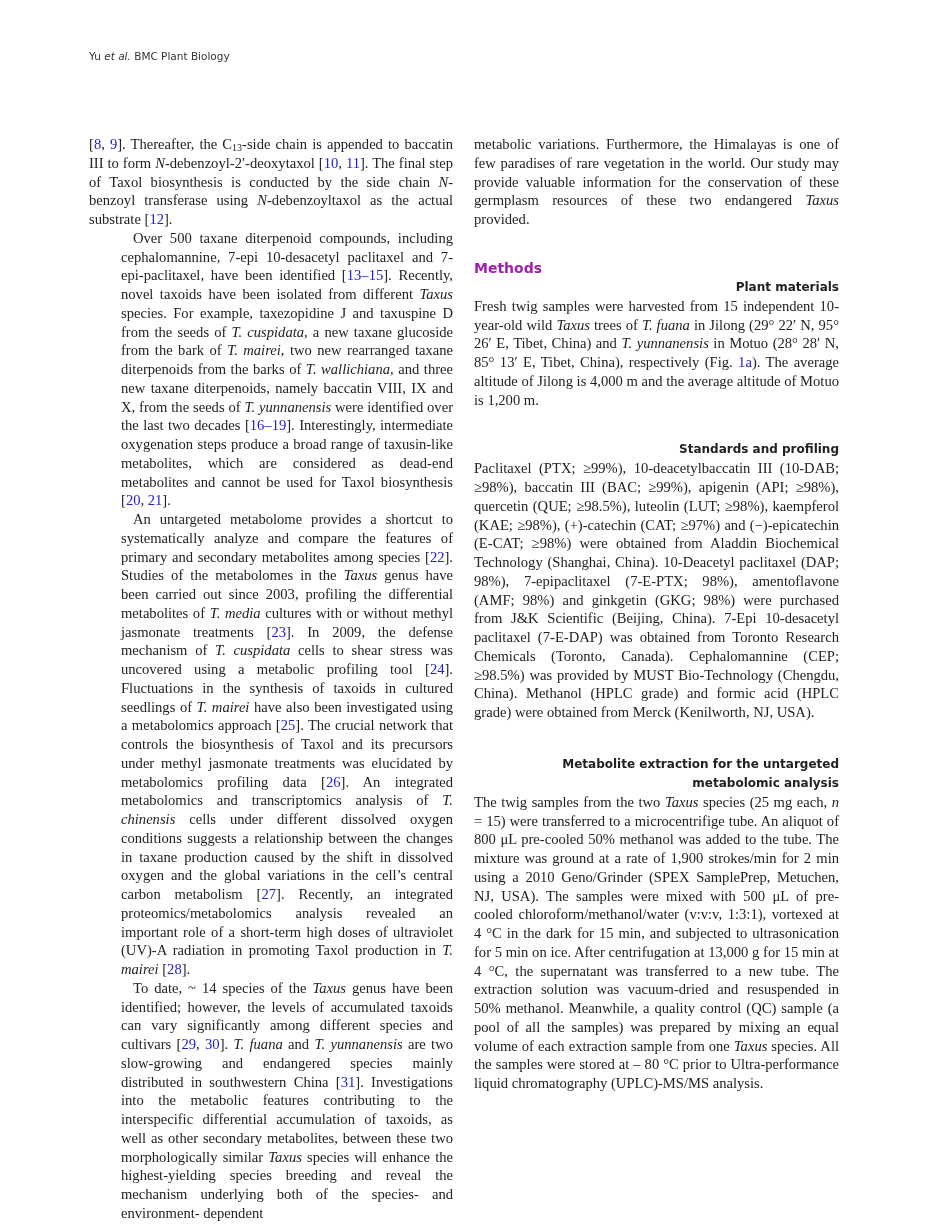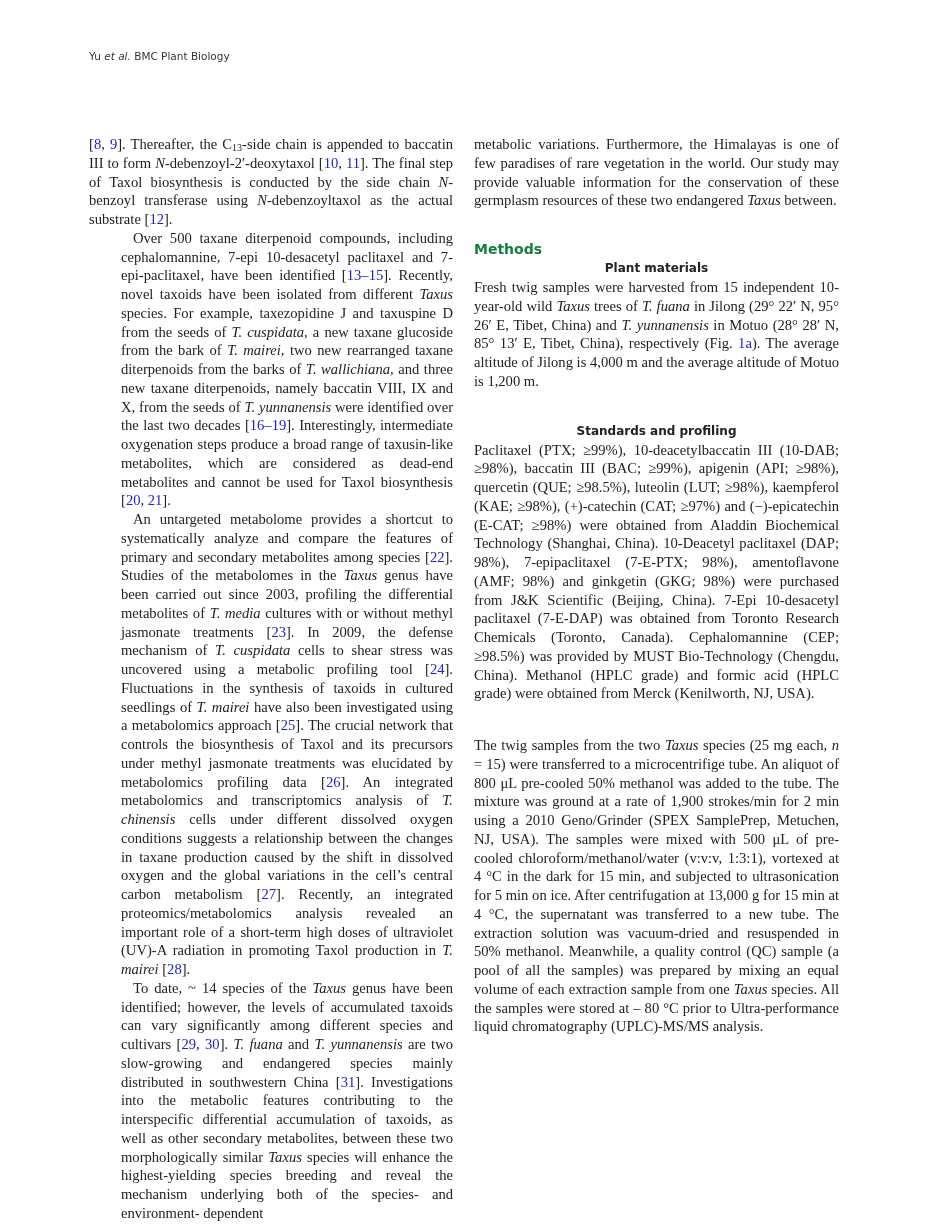--- a/index.html
+++ b/index.html
@@ -17,25 +17,25 @@
   }
   .col-left { left: 89px; width: 364px; }
   .col-right { left: 474px; width: 365px; }
   .col p { margin: 0; text-indent: 0; }
   .col p.ind { text-indent: 12px; margin-left: 32px; }
   .col i { font-style: italic; }
   a.ref { color: #2020d0; text-decoration: none; }
   sub { font-size: 10px; line-height: 0; vertical-align: -2px; }
   .h-section {
     font-family: "DejaVu Sans", sans-serif; font-weight: bold; font-size: 14px;
-    color: #15803d; margin: 0; line-height: 19px;
+    color: #a21caf; margin: 0; line-height: 19px;
   }
   .h-sub {
     font-family: "DejaVu Sans", sans-serif; font-weight: bold; font-size: 12px;
-    color: #222; margin: 0; line-height: 19px; text-align: center;
+    color: #222; margin: 0; line-height: 19px; text-align: right;
   }
   .gap-lg { height: 30px; }
   .gap-md { height: 31px; }
   .gap-sm { height: 33px; }
 </style>
 </head>
 <body>
 
 <div class="page">
 
@@ -49,28 +49,29 @@
     <p>[<a class="ref" href="#">8</a>, <a class="ref" href="#">9</a>]<span>. Thereafter, the C</span><sub>13</sub><span>-side chain is appended to baccatin III to form </span><i>N</i><span>-debenzoyl-2′-deoxytaxol [</span><a class="ref" href="#">10</a>, <a class="ref" href="#">11</a><span>]. The final step of Taxol biosynthesis is conducted by the side chain </span><i>N</i><span>-benzoyl transferase using </span><i>N</i><span>-debenzoyltaxol as the actual substrate [</span><a class="ref" href="#">12</a><span>].</span></p>
 
     <p class="ind"><span>Over 500 taxane diterpenoid compounds, including cephalomannine, 7-epi 10-desacetyl paclitaxel and 7-epi-paclitaxel, have been identified [</span><a class="ref" href="#">13–15</a><span>]. Recently, novel taxoids have been isolated from different </span><i>Taxus</i><span> species. For example, taxezopidine J and taxuspine D from the seeds of </span><i>T. cuspidata</i><span>, a new taxane glucoside from the bark of </span><i>T. mairei</i><span>, two new rearranged taxane diterpenoids from the barks of </span><i>T. wallichiana</i><span>, and three new taxane diterpenoids, namely baccatin VIII, IX and X, from the seeds of </span><i>T. yunnanensis</i><span> were identified over the last two decades [</span><a class="ref" href="#">16–19</a><span>]. Interestingly, intermediate oxygenation steps produce a broad range of taxusin-like metabolites, which are considered as dead-end metabolites and cannot be used for Taxol biosynthesis [</span><a class="ref" href="#">20</a>, <a class="ref" href="#">21</a><span>].</span></p>
 
     <p class="ind"><span>An untargeted metabolome provides a shortcut to systematically analyze and compare the features of primary and secondary metabolites among species [</span><a class="ref" href="#">22</a><span>]. Studies of the metabolomes in the </span><i>Taxus</i><span> genus have been carried out since 2003, profiling the differential metabolites of </span><i>T. media</i><span> cultures with or without methyl jasmonate treatments [</span><a class="ref" href="#">23</a><span>]. In 2009, the defense mechanism of </span><i>T. cuspidata</i><span> cells to shear stress was uncovered using a metabolic profiling tool [</span><a class="ref" href="#">24</a><span>]. Fluctuations in the synthesis of taxoids in cultured seedlings of </span><i>T. mairei</i><span> have also been investigated using a metabolomics approach [</span><a class="ref" href="#">25</a><span>]. The crucial network that controls the biosynthesis of Taxol and its precursors under methyl jasmonate treatments was elucidated by metabolomics profiling data [</span><a class="ref" href="#">26</a><span>]. An integrated metabolomics and transcriptomics analysis of </span><i>T. chinensis</i><span> cells under different dissolved oxygen conditions suggests a relationship between the changes in taxane production caused by the shift in dissolved oxygen and the global variations in the cell’s central carbon metabolism [</span><a class="ref" href="#">27</a><span>]. Recently, an integrated proteomics/metabolomics analysis revealed an important role of a short-term high doses of ultraviolet (UV)-A radiation in promoting Taxol production in </span><i>T. mairei</i><span> [</span><a class="ref" href="#">28</a><span>].</span></p>
 
     <p class="ind"><span>To date, ~ 14 species of the </span><i>Taxus</i><span> genus have been identified; however, the levels of accumulated taxoids can vary significantly among different species and cultivars [</span><a class="ref" href="#">29</a>, <a class="ref" href="#">30</a><span>]. </span><i>T. fuana</i><span> and </span><i>T. yunnanensis</i><span> are two slow-growing and endangered species mainly distributed in southwestern China [</span><a class="ref" href="#">31</a><span>]. Investigations into the metabolic features contributing to the interspecific differential accumulation of taxoids, as well as other secondary metabolites, between these two morphologically similar </span><i>Taxus</i><span> species will enhance the highest-yielding species breeding and reveal the mechanism underlying both of the species- and environment- dependent</span></p>
   </div>
 
   <div class="col col-right">
-    <p><span>metabolic variations. Furthermore, the Himalayas is one of few paradises of rare vegetation in the world. Our study may provide valuable information for the conservation of these germplasm resources of these two endangered </span><i>Taxus</i><span> between.</span></p>
+    <p><span>metabolic variations. Furthermore, the Himalayas is one of few paradises of rare vegetation in the world. Our study may provide valuable information for the conservation of these germplasm resources of these two endangered </span><i>Taxus</i><span> provided.</span></p>
 
     <div class="gap-lg"></div>
     <h2 class="h-section">Methods</h2>
     <h3 class="h-sub">Plant materials</h3>
     <p><span>Fresh twig samples were harvested from 15 independent 10-year-old wild </span><i>Taxus</i><span> trees of </span><i>T. fuana</i><span> in Jilong (29° 22′ N, 95° 26′ E, Tibet, China) and </span><i>T. yunnanensis</i><span> in Motuo (28° 28′ N, 85° 13′ E, Tibet, China), respectively (Fig. </span><a class="ref" href="#">1a</a><span>). The average altitude of Jilong is 4,000 m and the average altitude of Motuo is 1,200 m.</span></p>
 
     <div class="gap-md"></div>
     <h3 class="h-sub">Standards and profiling</h3>
     <p>Paclitaxel (PTX; ≥99%), 10-deacetylbaccatin III (10-DAB; ≥98%), baccatin III (BAC; ≥99%), apigenin (API; ≥98%), quercetin (QUE; ≥98.5%), luteolin (LUT; ≥98%), kaempferol (KAE; ≥98%), (+)-catechin (CAT; ≥97%) and (−)-epicatechin (E-CAT; ≥98%) were obtained from Aladdin Biochemical Technology (Shanghai, China). 10-Deacetyl paclitaxel (DAP; 98%), 7-epipaclitaxel (7-E-PTX; 98%), amentoflavone (AMF; 98%) and ginkgetin (GKG; 98%) were purchased from J&amp;K Scientific (Beijing, China). 7-Epi 10-desacetyl paclitaxel (7-E-DAP) was obtained from Toronto Research Chemicals (Toronto, Canada). Cephalomannine (CEP; ≥98.5%) was provided by MUST Bio-Technology (Chengdu, China). Methanol (HPLC grade) and formic acid (HPLC grade) were obtained from Merck (Kenilworth, NJ, USA).</p>
 
     <div class="gap-sm"></div>
+    <h3 class="h-sub">Metabolite extraction for the untargeted metabolomic analysis</h3>
     <p><span>The twig samples from the two </span><i>Taxus</i><span> species (25 mg each, </span><i>n</i><span> = 15) were transferred to a microcentrifige tube. An aliquot of 800 μL pre-cooled 50% methanol was added to the tube. The mixture was ground at a rate of 1,900 strokes/min for 2 min using a 2010 Geno/Grinder (SPEX SamplePrep, Metuchen, NJ, USA). The samples were mixed with 500 μL of pre-cooled chloroform/methanol/water (v:v:v, 1:3:1), vortexed at 4 °C in the dark for 15 min, and subjected to ultrasonication for 5 min on ice. After centrifugation at 13,000 g for 15 min at 4 °C, the supernatant was transferred to a new tube. The extraction solution was vacuum-dried and resuspended in 50% methanol. Meanwhile, a quality control (QC) sample (a pool of all the samples) was prepared by mixing an equal volume of each extraction sample from one </span><i>Taxus</i><span> species. All the samples were stored at – 80 °C prior to Ultra-performance liquid chromatography (UPLC)-MS/MS analysis.</span></p>
   </div>
 
 </div>
 
 </body></html>

